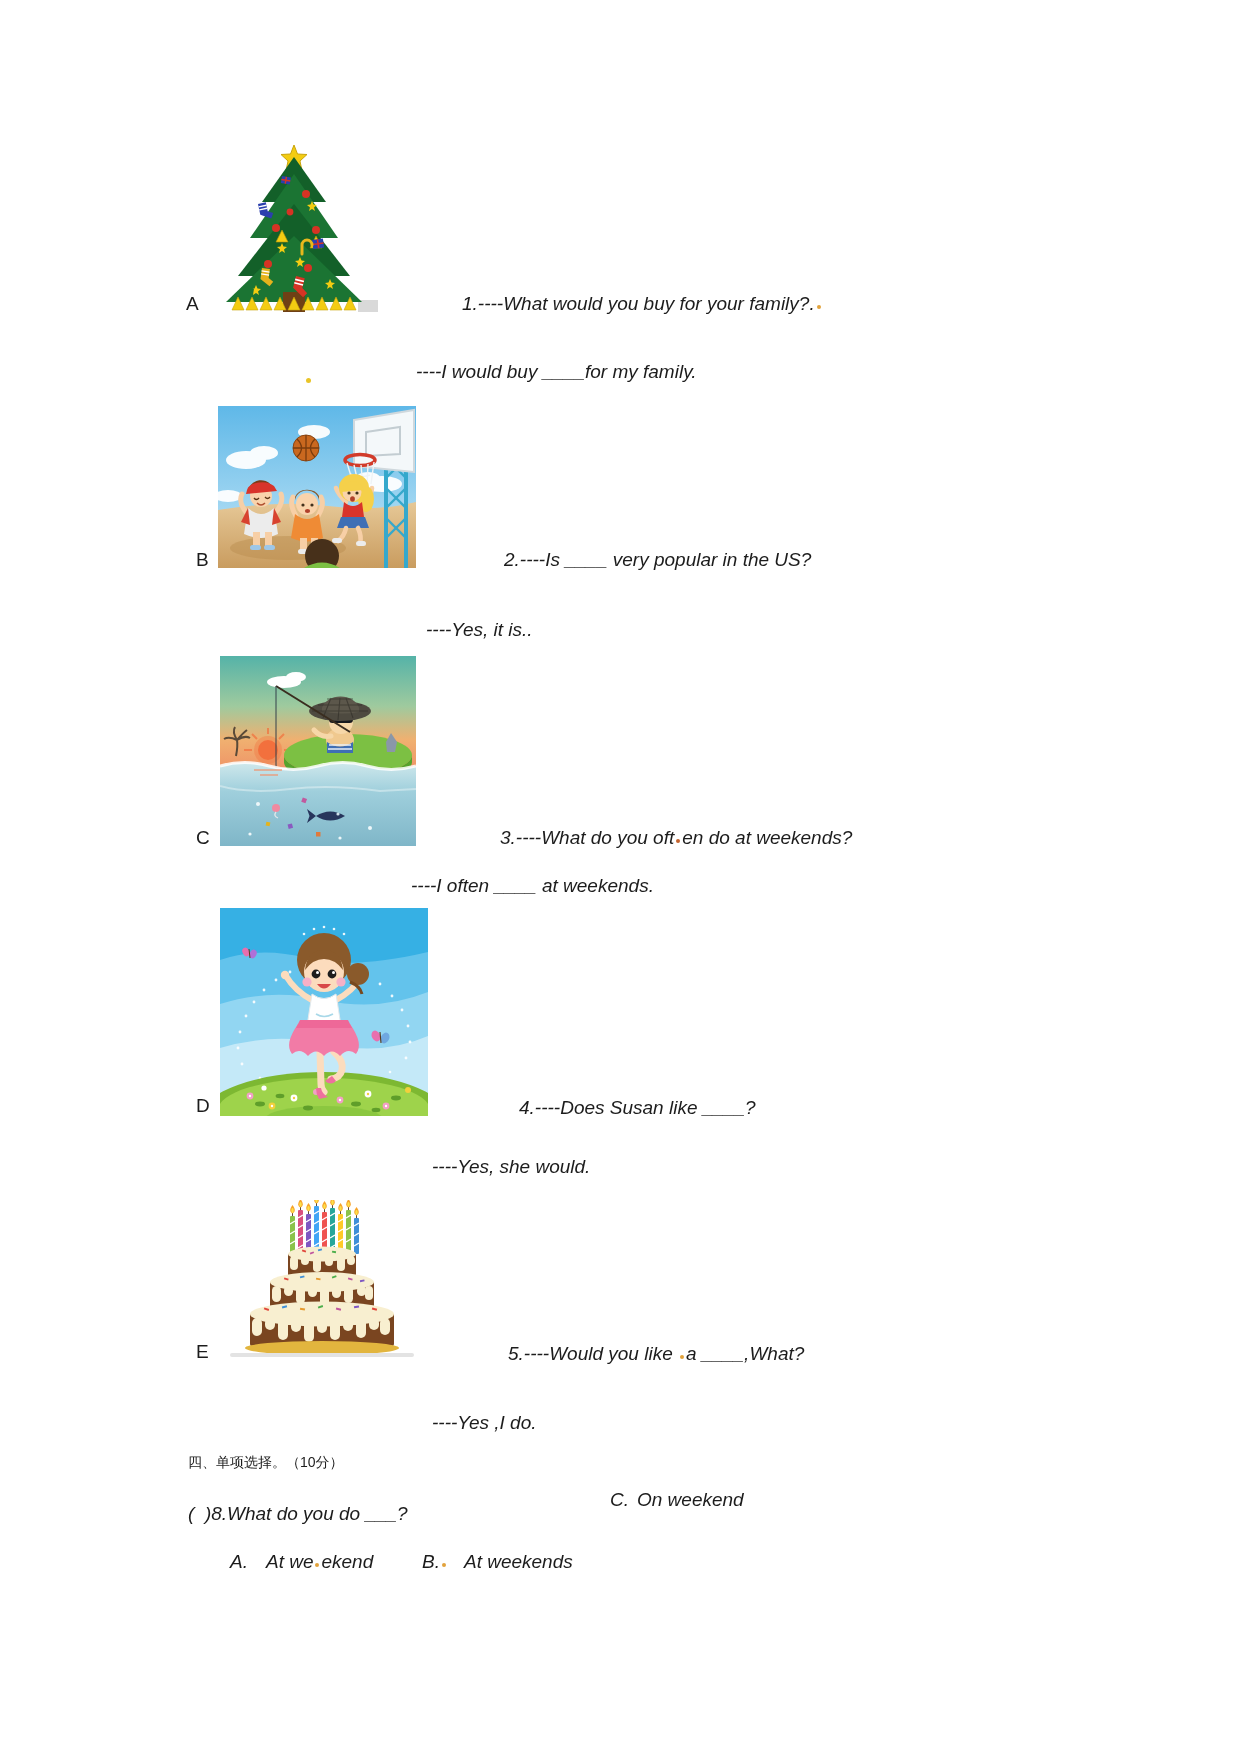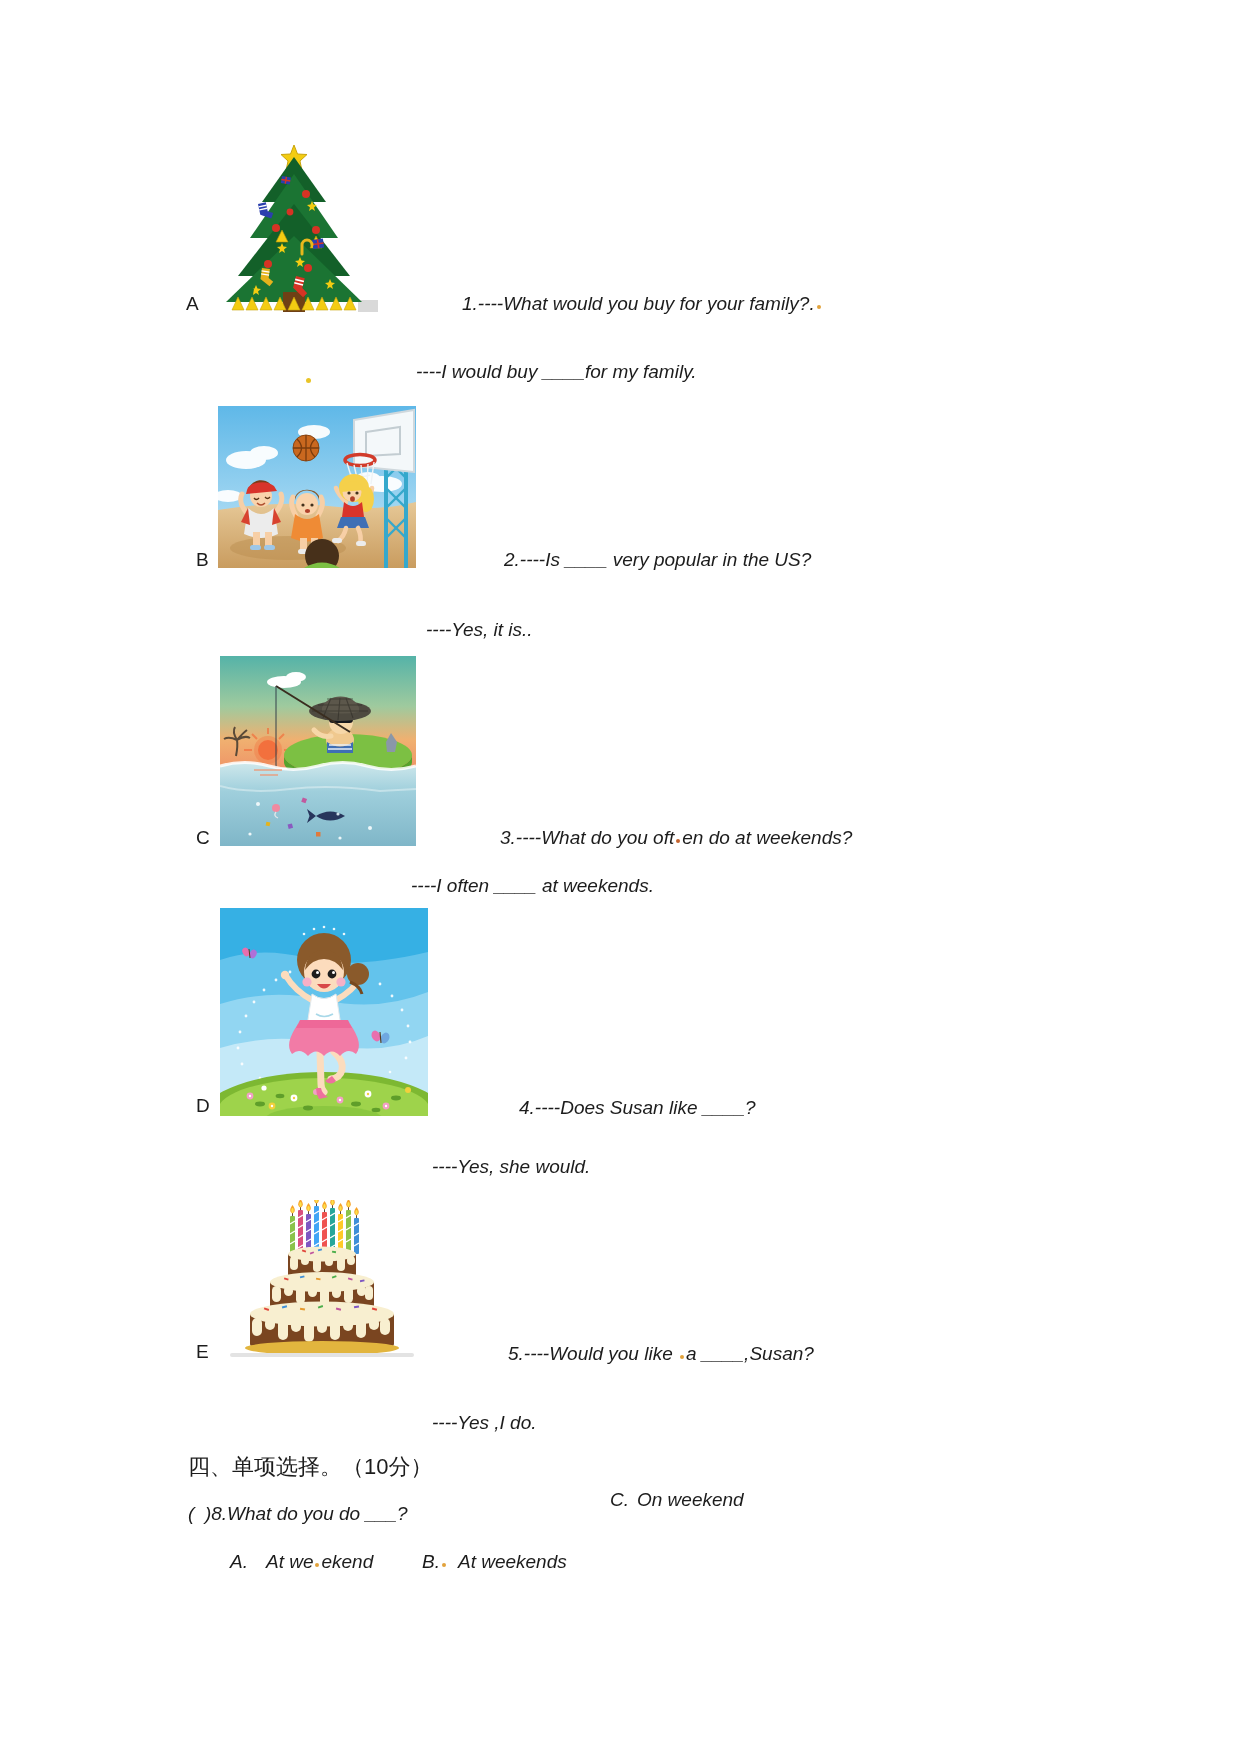--- a/index.html
+++ b/index.html
@@ -5,21 +5,21 @@
   html,body{margin:0;padding:0;background:#ffffff;}
   .page{position:relative;width:1241px;height:1754px;background:#ffffff;
         font-family:"Liberation Sans",sans-serif;color:#1c1c1c;overflow:hidden;}
   .line{position:absolute;font-size:19px;line-height:1.25;white-space:pre;color:#1c1c1c;font-style:italic;}
   .letter{position:absolute;font-size:19px;line-height:1.25;color:#1c1c1c;}
   .pic{position:absolute;display:block;}
   .idot{display:inline-block;width:4px;height:4px;border-radius:50%;
         background:#e2a23b;vertical-align:baseline;margin:0 2px 1px 2px;}
   .idot.red{background:#c4632e;}
   .adot{position:absolute;width:5px;height:5px;border-radius:50%;background:#e9c428;}
-  .heading{position:absolute;font-size:22px;line-height:1.3;white-space:pre;color:#1c1c1c;}
+  .heading{position:absolute;font-size:14px;line-height:1.3;white-space:pre;color:#1c1c1c;}
   .optlabel{display:inline-block;}
 </style>
 </head>
 <body>
 
 <div class="page">
 
   <svg class="pic" style="left:212px;top:142px" width="166" height="172" viewBox="0 0 166 172">
     <rect x="146" y="158" width="20" height="12" fill="#d9d9d9"></rect>
     <polygon points="82,3 85.5,12 95,12.5 88,19 90,29 82,23.5 74,29 76,19 69,12.5 78.5,12" fill="#f3cc12" stroke="#c9a40c" stroke-width="1"></polygon>
@@ -505,25 +505,25 @@
       <rect x="130" y="106" width="5" height="2" fill="#7e57c2" transform="rotate(-10 132 107)"></rect>
       <rect x="148" y="108" width="5" height="2" fill="#e0473c" transform="rotate(16 150 109)"></rect>
     </g>
 
     <ellipse cx="98" cy="148" rx="77" ry="7" fill="#e2b53e"></ellipse>
     <path d="M21,148 a77,7 0 0 0 154,0 l0,3 a77,7 0 0 1 -154,0 z" fill="#c79а2c" opacity="0"></path>
     <rect x="6" y="153" width="184" height="4" rx="2" fill="#e3e3e3"></rect>
   </svg>
 
   <div class="letter" style="left:196px;top:1340px">E</div>
-  <div class="line" style="left:508px;top:1342px"><span>5.----Would you like </span><span class="idot"></span><span>a ____,Susan?</span></div>
+  <div class="line" style="left:508px;top:1342px"><span>5.----Would you like </span><span class="idot"></span><span>a ____,What?</span></div>
   <div class="line" style="left:432px;top:1411px">----Yes ,I do.</div>
 
   <div class="heading" style="left:188px;top:1453px">四、单项选择。（10分）</div>
   <div class="line" style="left:188px;top:1502px">(  )8.What do you do ___?</div>
 
   <div class="line" style="left:230px;top:1550px"><span class="optlabel" style="margin-right:18px">A.</span><span>At we</span><span class="idot"></span><span>ekend</span></div>
 
-  <div class="line" style="left:422px;top:1550px"><span class="optlabel">B.</span><span class="idot"></span><span style="margin-left:10px">At weekends</span></div>
+  <div class="line" style="left:422px;top:1550px"><span class="optlabel">B.</span><span class="idot"></span><span style="margin-left:16px">At weekends</span></div>
 
   <div class="line" style="left:610px;top:1488px"><span class="optlabel" style="margin-right:8px">C.</span><span>On weekend</span></div>
 
 </div>
 
 </body></html>

